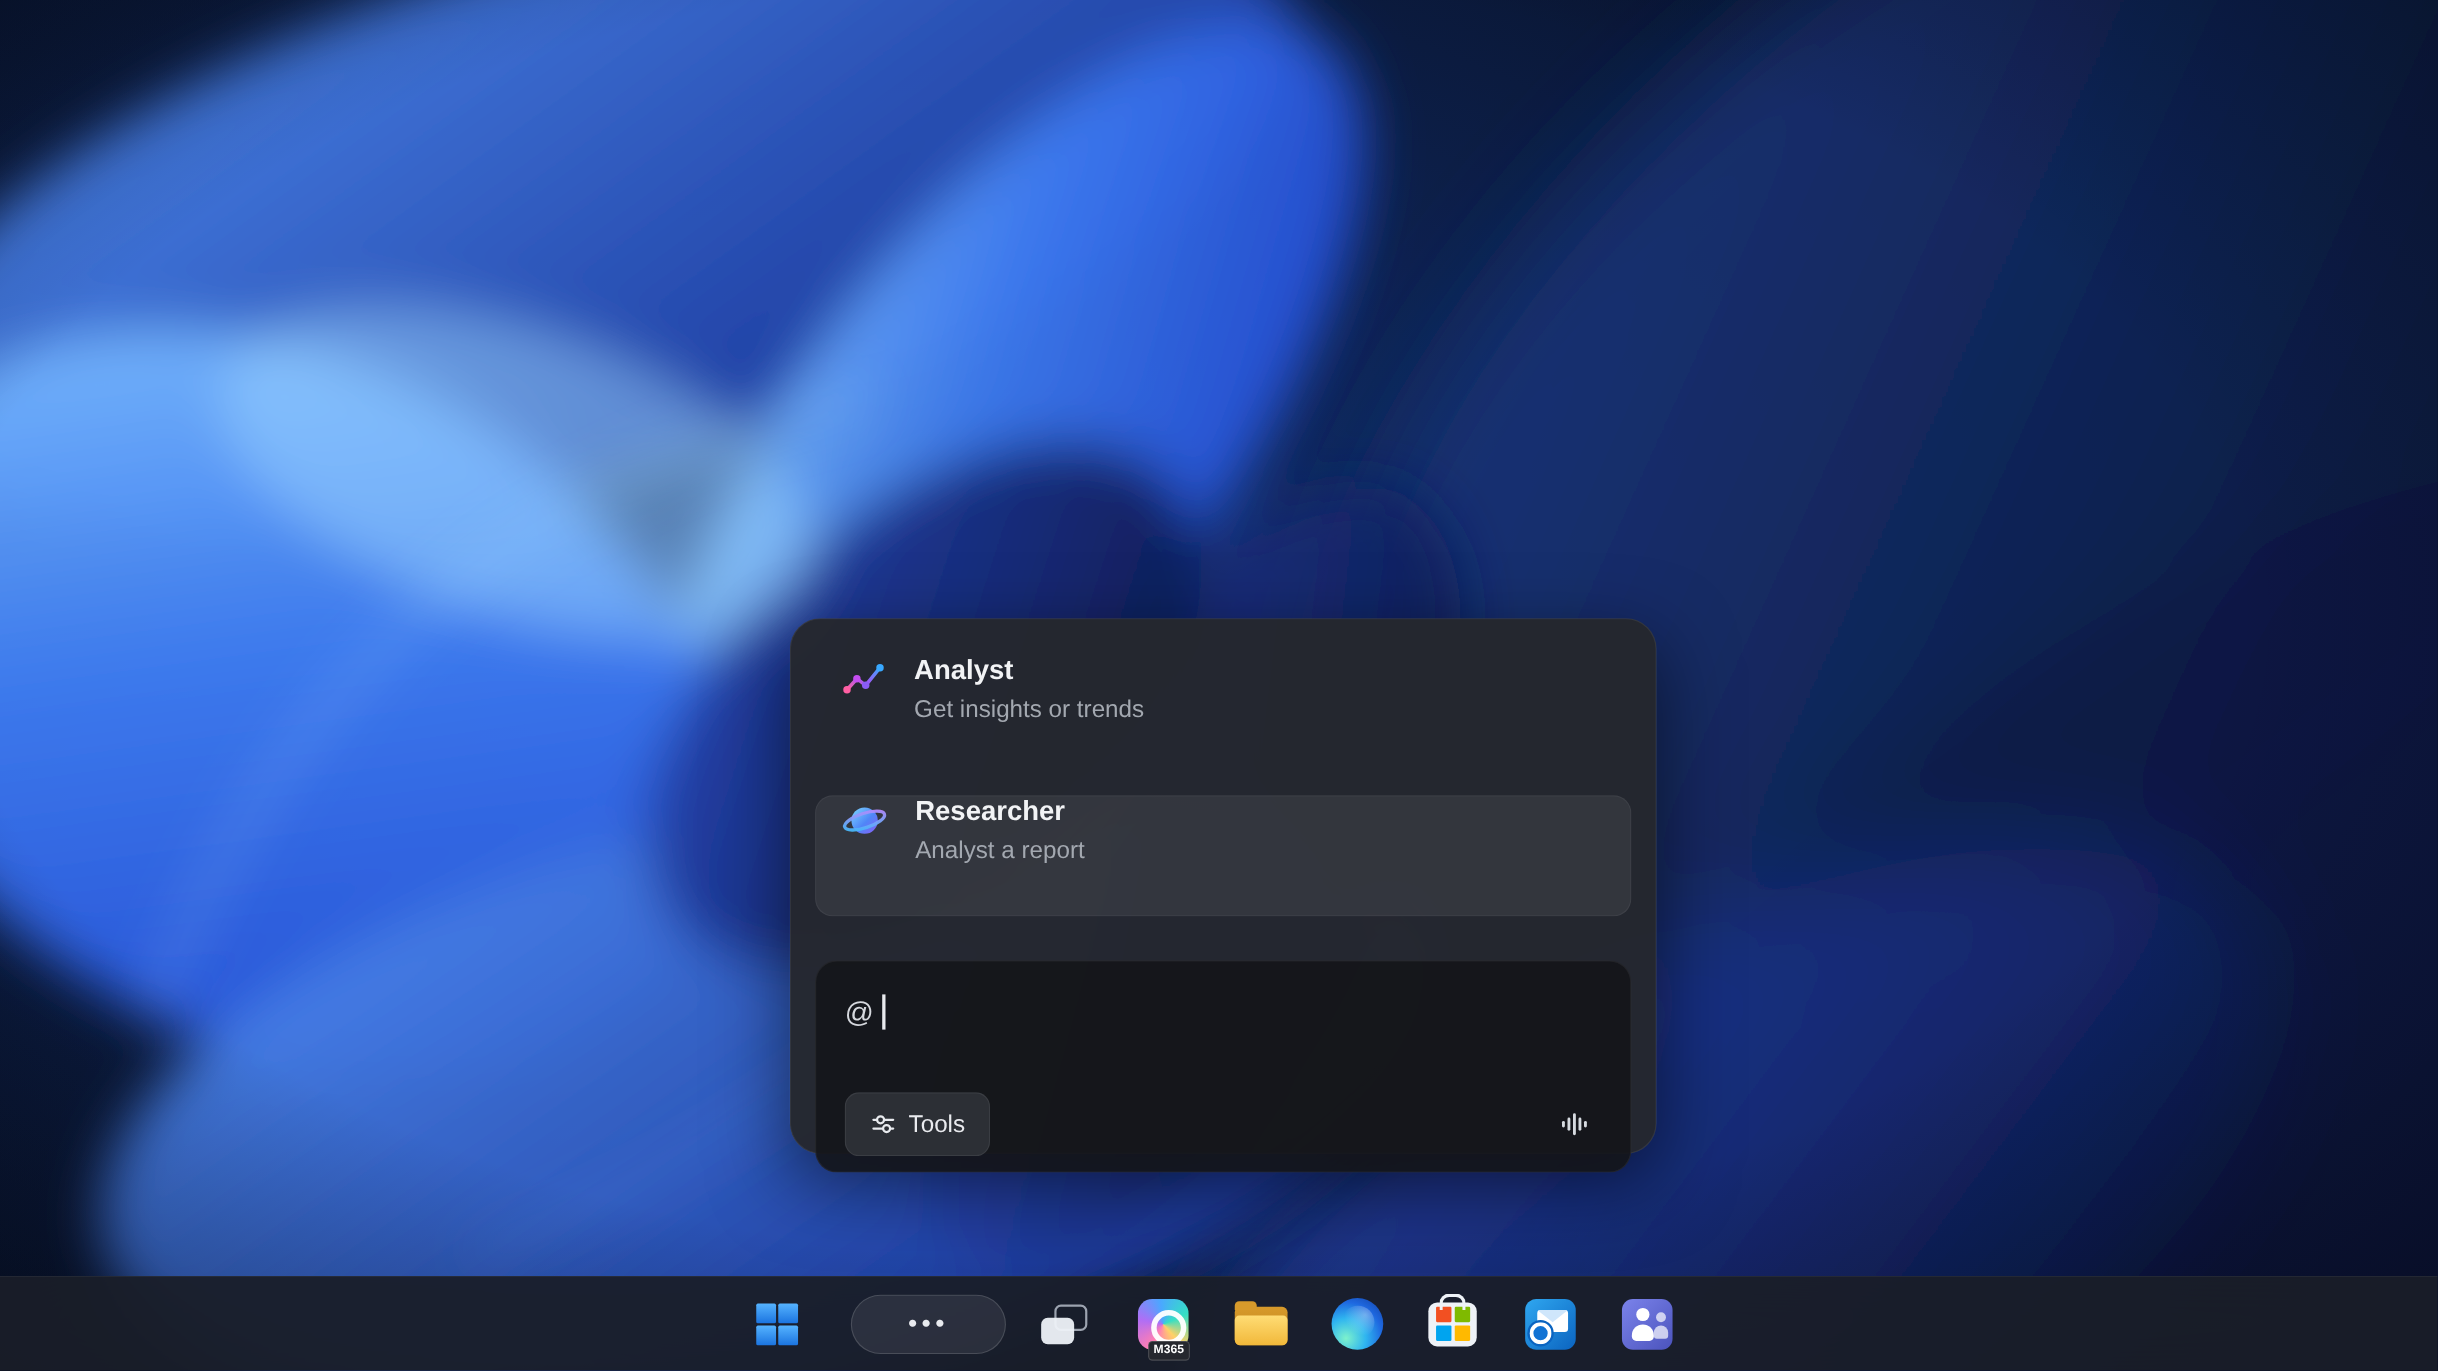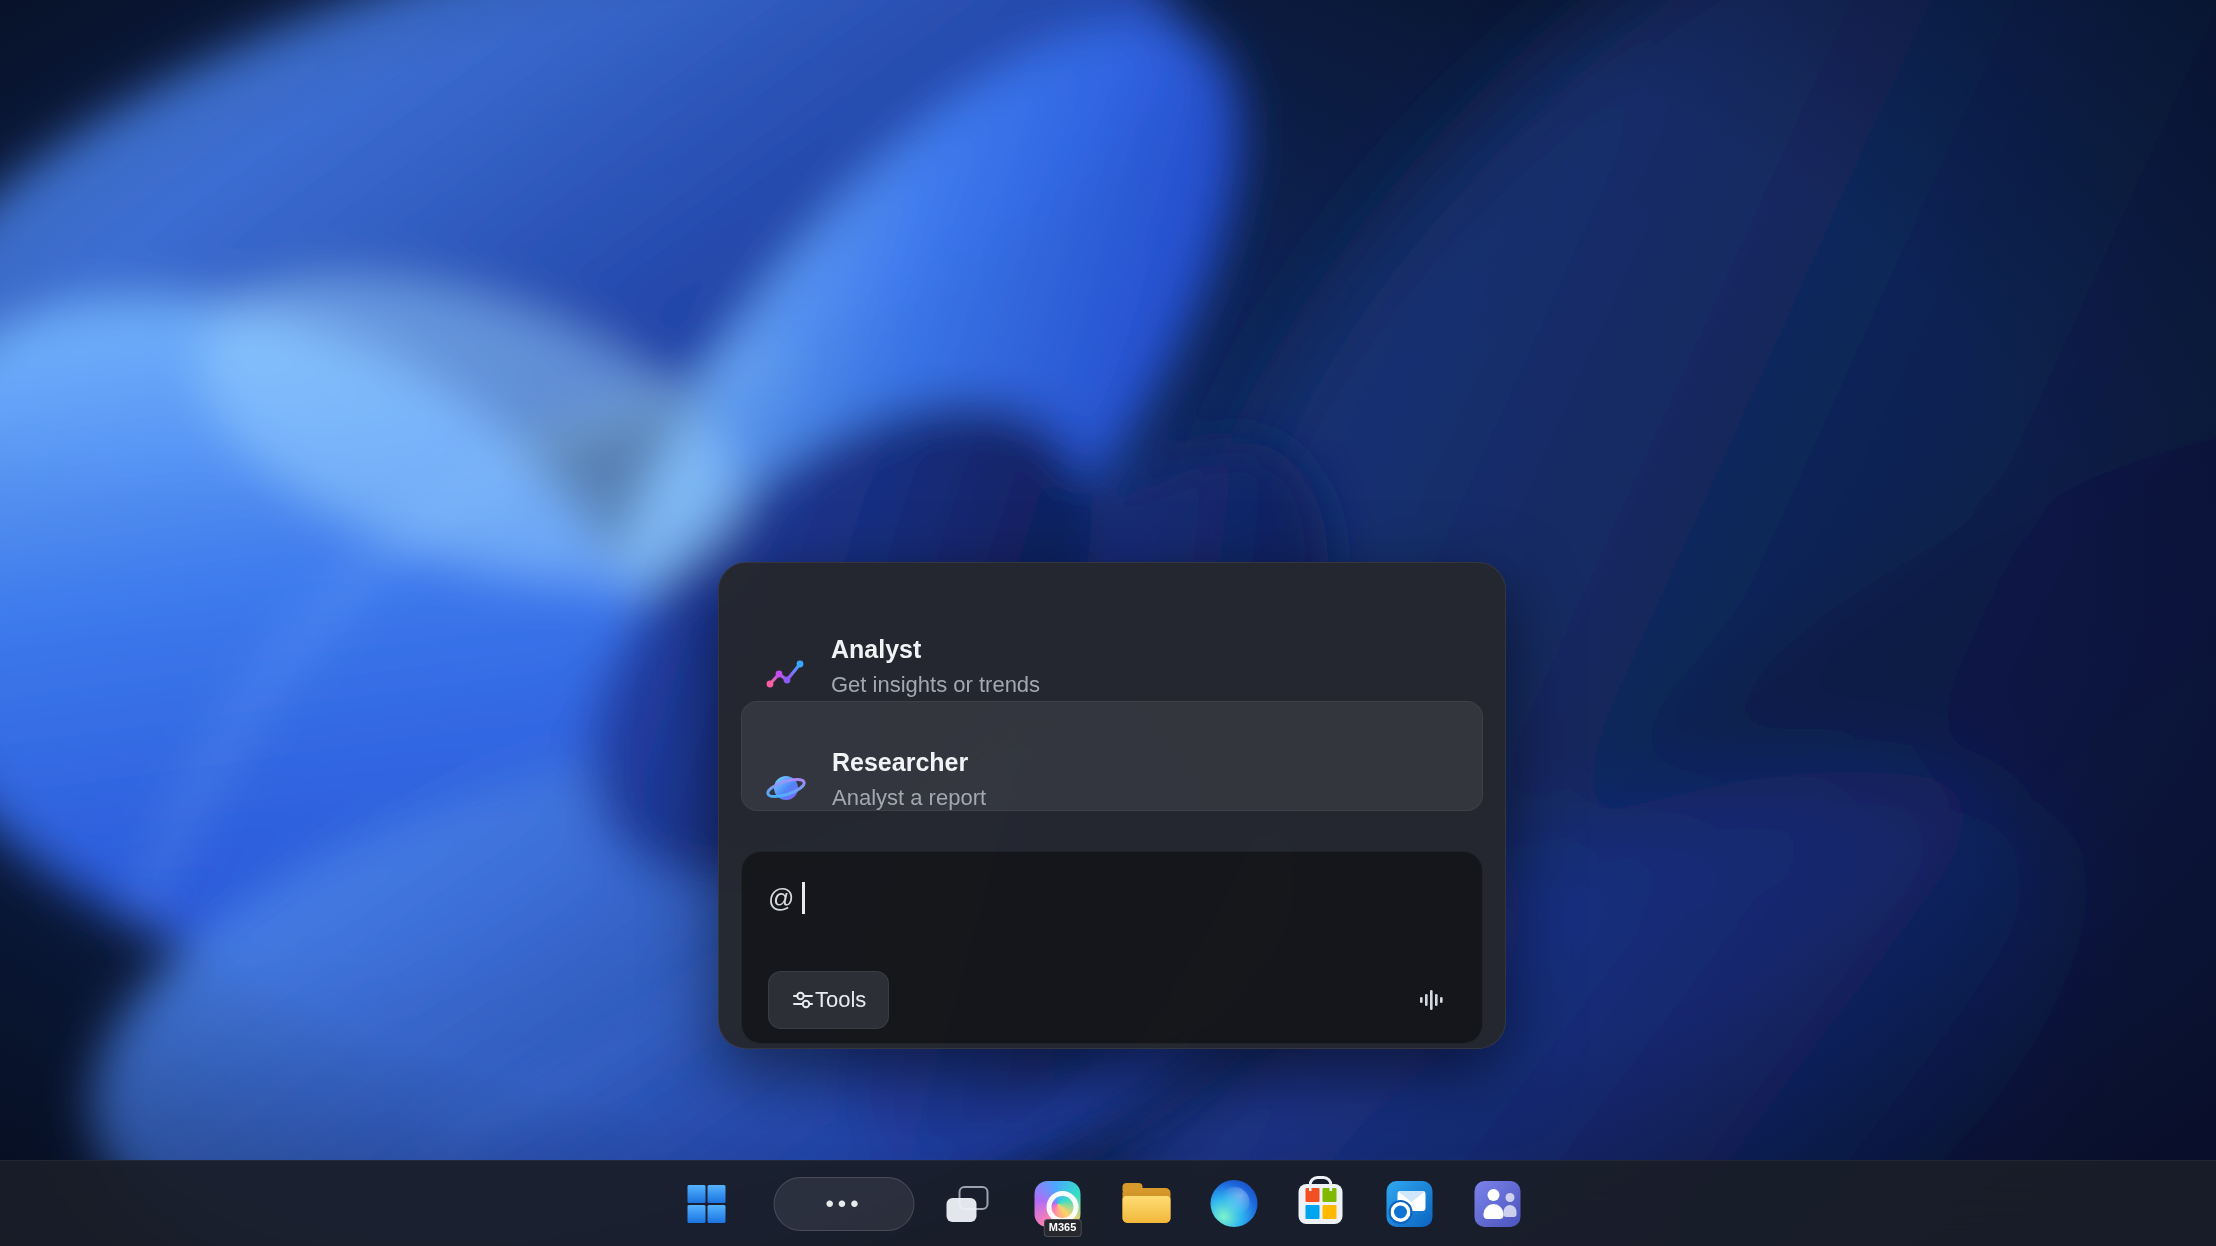--- a/index.html
+++ b/index.html
@@ -13,22 +13,22 @@
   
   .copilot-popup {
     position:absolute; left:718px; top:562px; width:788px; height:487px;
     background:rgba(37,39,45,0.97);
     border:1px solid rgba(255,255,255,0.07);
     border-radius:28px;
     box-shadow:0 24px 70px rgba(0,0,0,0.55);
     z-index:5; padding-top:18px;
   }
   .menu-item {
-    display:flex; align-items:flex-end; gap:24px;
-    margin:4px 22px; padding:0 22px; height:112px; border-radius:16px;
+    display:flex; align-items:flex-start; gap:24px;
+    margin:15px 22px; padding:0 22px; height:112px; border-radius:16px;
     cursor:default;
   }
   .menu-item.selected {
     height:110px;
     background:rgba(255,255,255,0.07);
     border:1px solid rgba(255,255,255,0.05);
   }
   .mi-icon { width:44px; height:44px; flex:0 0 44px; display:flex; align-items:center; justify-content:center; }
   .mi-text { display:flex; flex-direction:column; gap:9px; }
   .mi-title { color:#f2f3f5; font-size:25px; font-weight:600; line-height:1.1; }
@@ -40,21 +40,21 @@
     border:1px solid rgba(255,255,255,0.06);
     border-radius:20px;
     display:flex; flex-direction:column; justify-content:space-between;
     padding:30px 24px 14px 26px;
   }
   .input-line { display:flex; align-items:center; }
   .input-text { color:#d5d8dd; font-size:26px; }
   .caret { display:inline-block; width:2.5px; height:32px; background:#e8eaee; margin-left:8px; }
   .input-actions { display:flex; align-items:center; justify-content:space-between; }
   .tools-btn {
-    display:flex; align-items:center; 
+    display:flex; align-items:center; gap:11px;
     height:58px; padding:0 22px;
     background:#2c2f35; border:1px solid rgba(255,255,255,0.07);
     border-radius:13px; color:#e9eaee; font-size:22px; font-family:inherit;
     cursor:pointer;
   }
   .voice-btn { background:none; border:none; margin-right:12px; cursor:pointer; display:flex; align-items:center; }
 
   
   .taskbar {
     position:absolute; left:0; right:0; bottom:0; height:86px;

